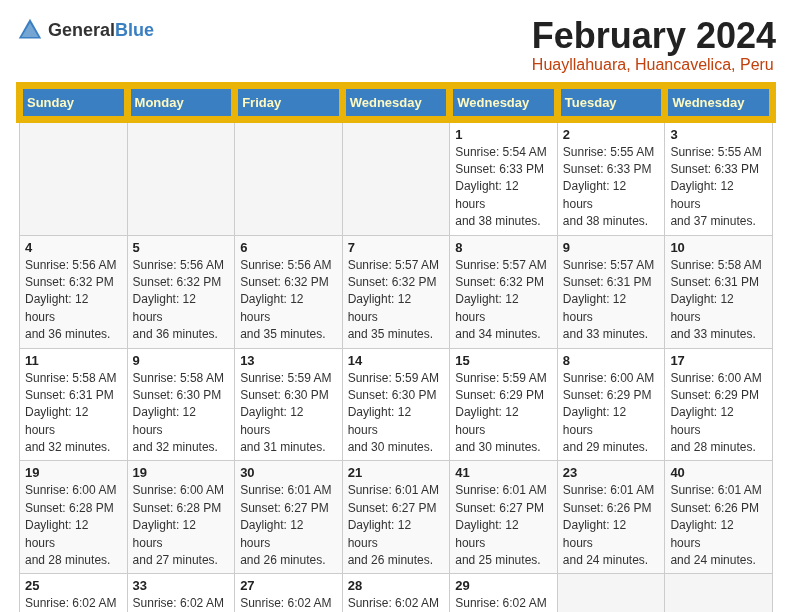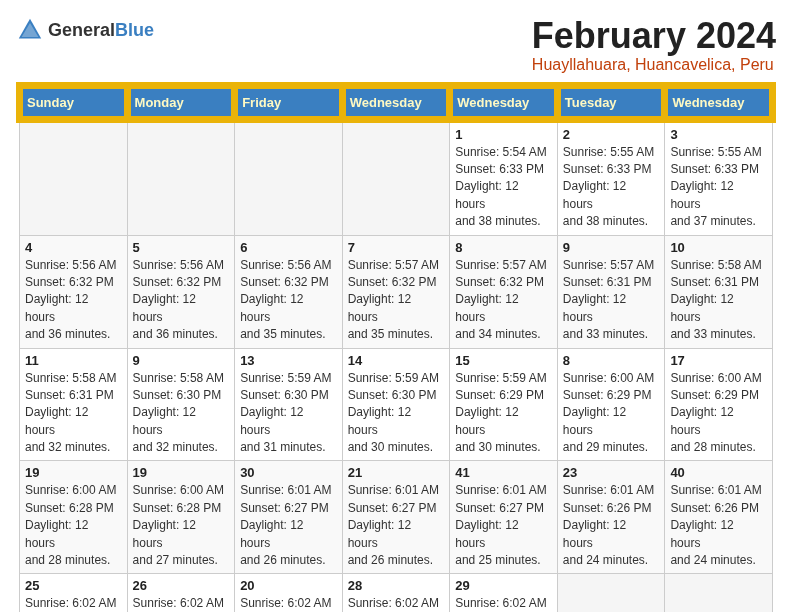--- a/index.html
+++ b/index.html
@@ -234,25 +234,25 @@
           <span class="day-number">40</span>
           <div class="day-info">Sunrise: 6:01 AM<br>Sunset: 6:26 PM<br>Daylight: 12 hours<br>and 24 minutes.</div>
         </td>
       </tr>
       <tr>
         <td>
           <span class="day-number">25</span>
           <div class="day-info">Sunrise: 6:02 AM<br>Sunset: 6:25 PM<br>Daylight: 12 hours<br>and 23 minutes.</div>
         </td>
         <td>
-          <span class="day-number">26</span>
+          <span class="day-number">33</span>
           <div class="day-info">Sunrise: 6:02 AM<br>Sunset: 6:25 PM<br>Daylight: 12 hours<br>and 22 minutes.</div>
         </td>
         <td>
-          <span class="day-number">20</span>
+          <span class="day-number">27</span>
           <div class="day-info">Sunrise: 6:02 AM<br>Sunset: 6:24 PM<br>Daylight: 12 hours<br>and 22 minutes.</div>
         </td>
         <td>
           <span class="day-number">28</span>
           <div class="day-info">Sunrise: 6:02 AM<br>Sunset: 6:24 PM<br>Daylight: 12 hours<br>and 21 minutes.</div>
         </td>
         <td>
           <span class="day-number">29</span>
           <div class="day-info">Sunrise: 6:02 AM<br>Sunset: 6:23 PM<br>Daylight: 12 hours<br>and 20 minutes.</div>
         </td>

